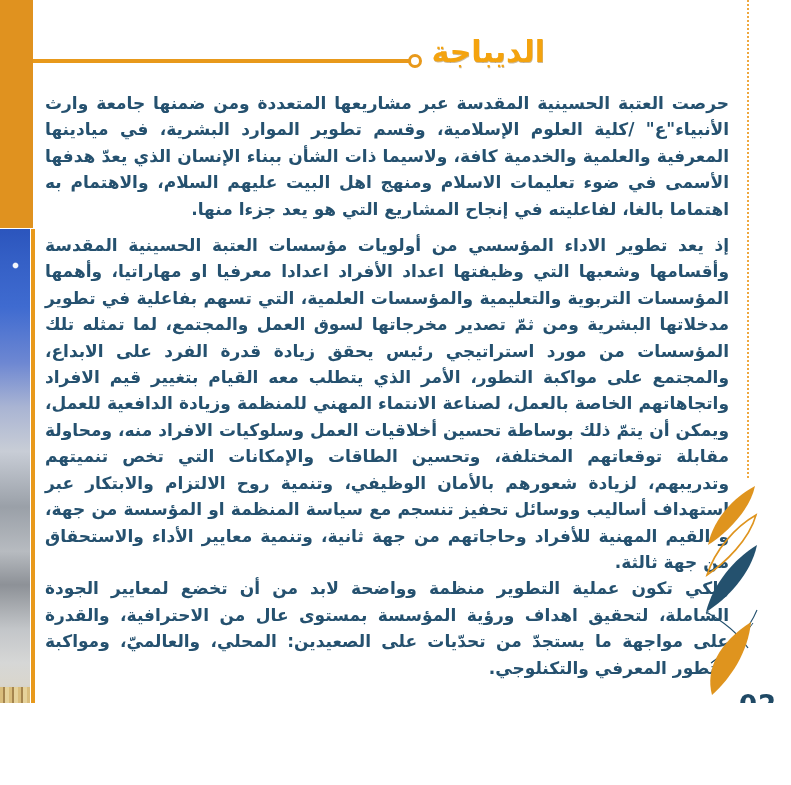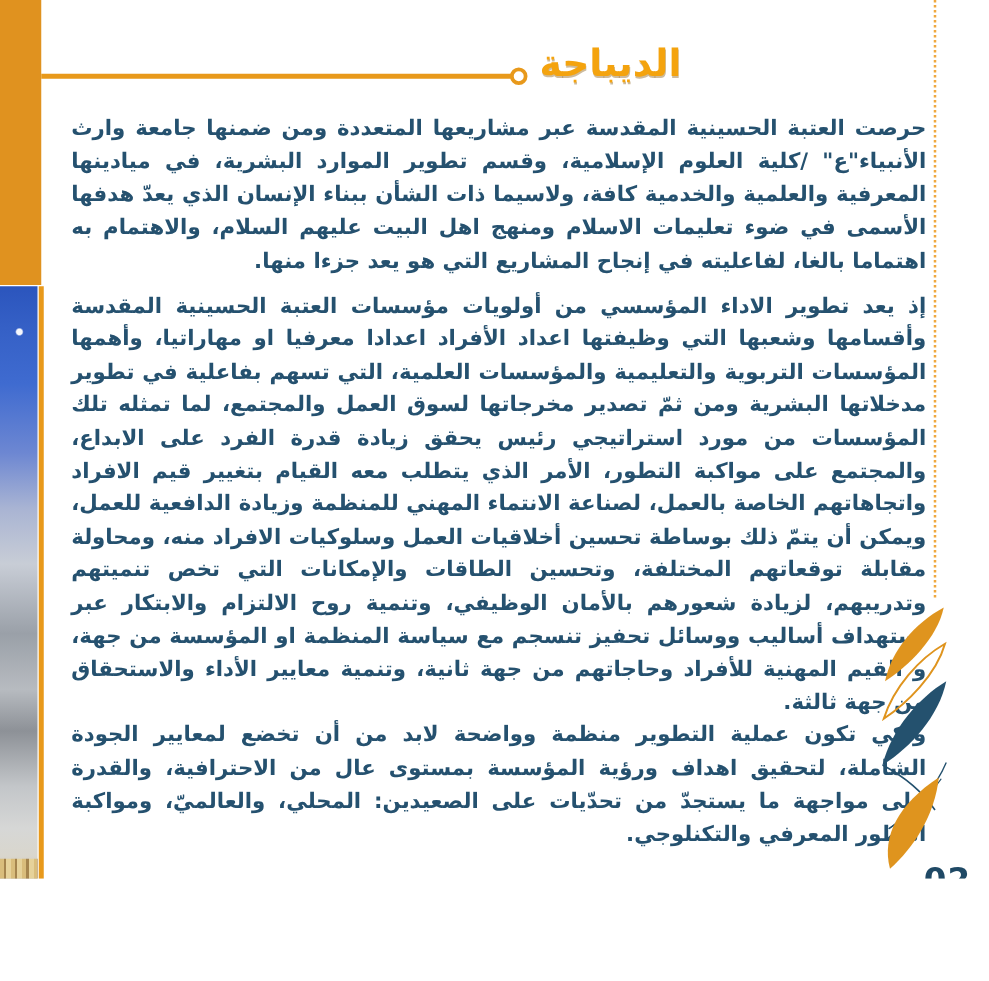--- a/index.html
+++ b/index.html
@@ -76,21 +76,21 @@
   .photo-rule {
     position: absolute;
     left: 31px; top: 229px;
     width: 4px; height: 556px;
     background: #E8991B;
   }
 
   
   .text-block {
     position: absolute;
-    left: 57px; top: 90px;
+    left: 45px; top: 90px;
     width: 684px;
     direction: rtl;
     text-align: justify;
     color: #25516F;
     font-size: 17px;
     font-weight: 700;
     line-height: 26.4px;
   }
   .text-block p { margin: 0; }
   .text-block p.gap-after { margin-bottom: 10px; }

